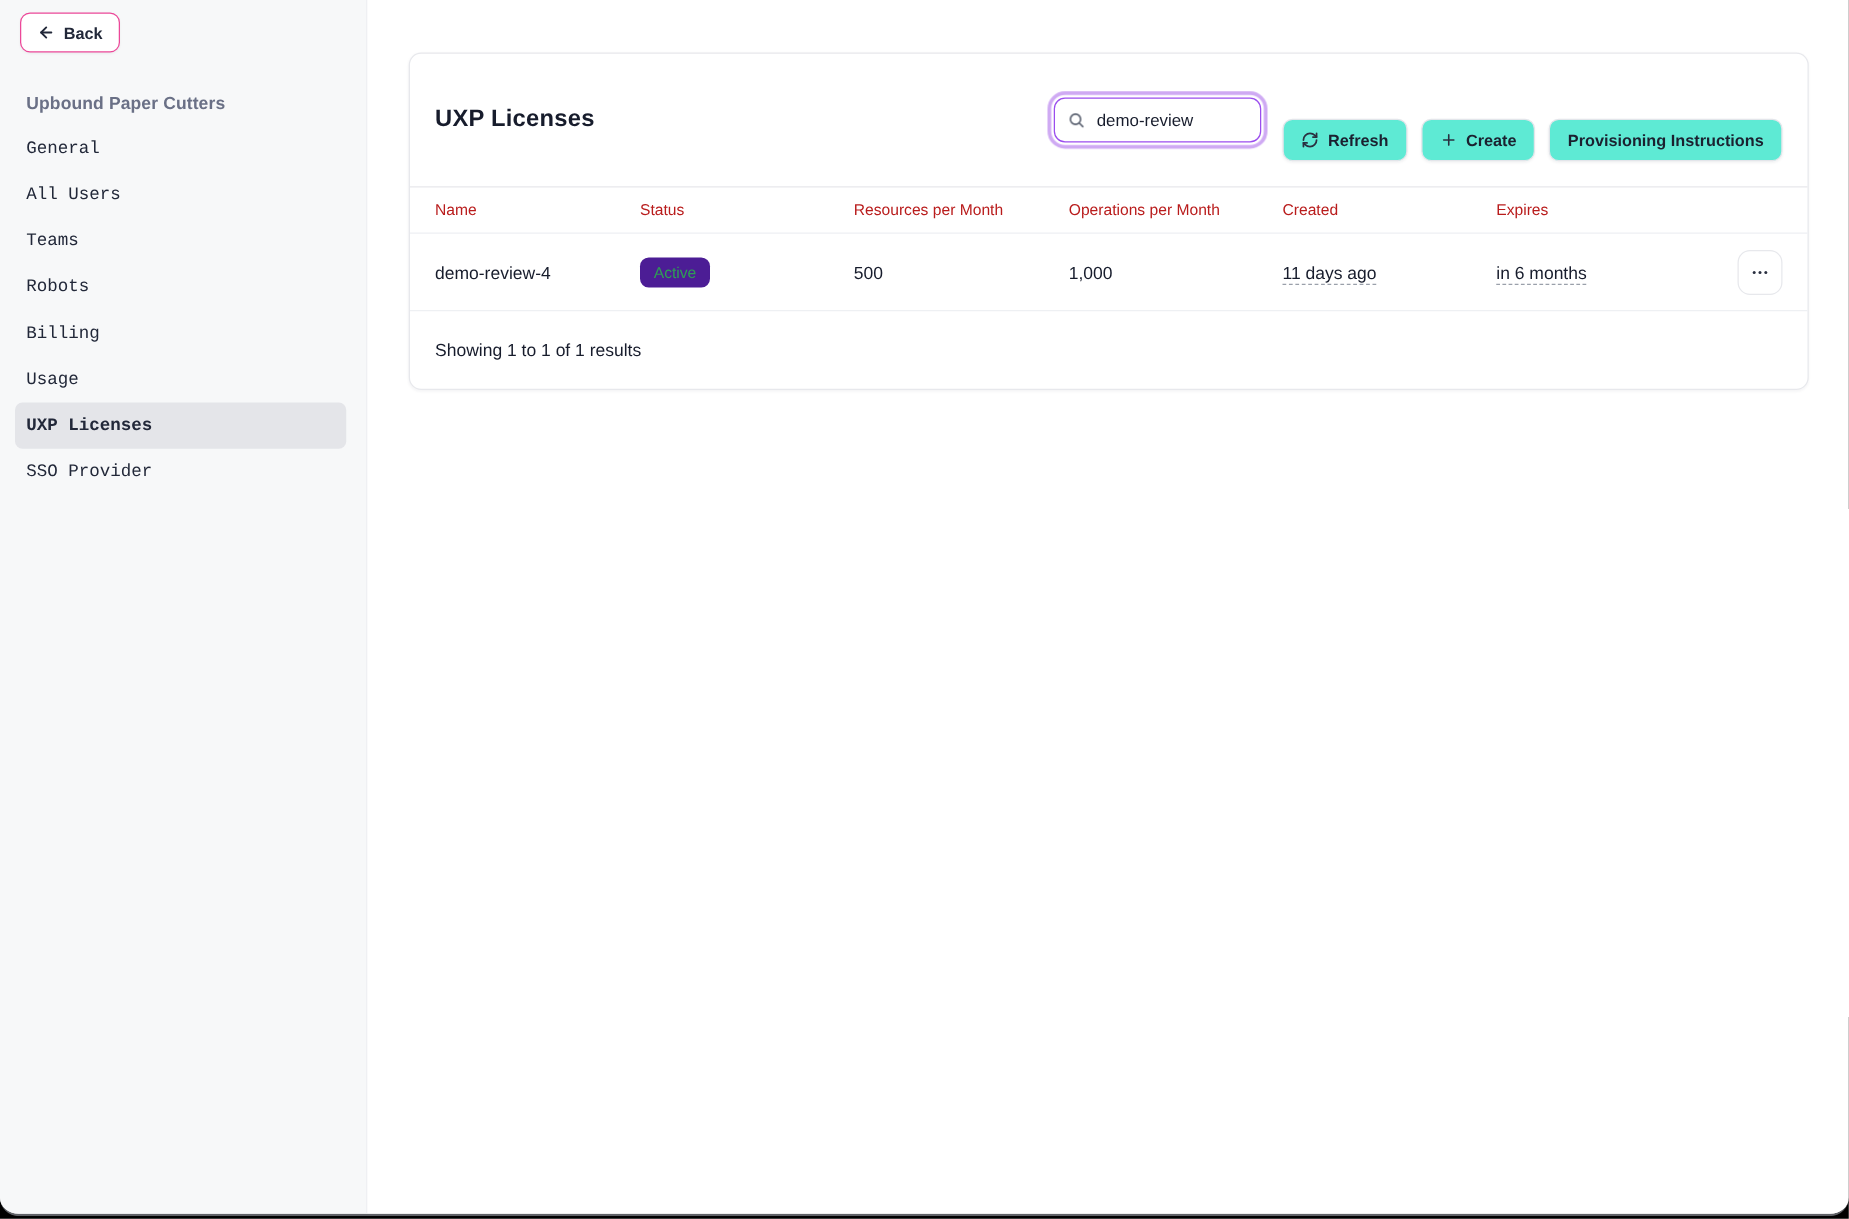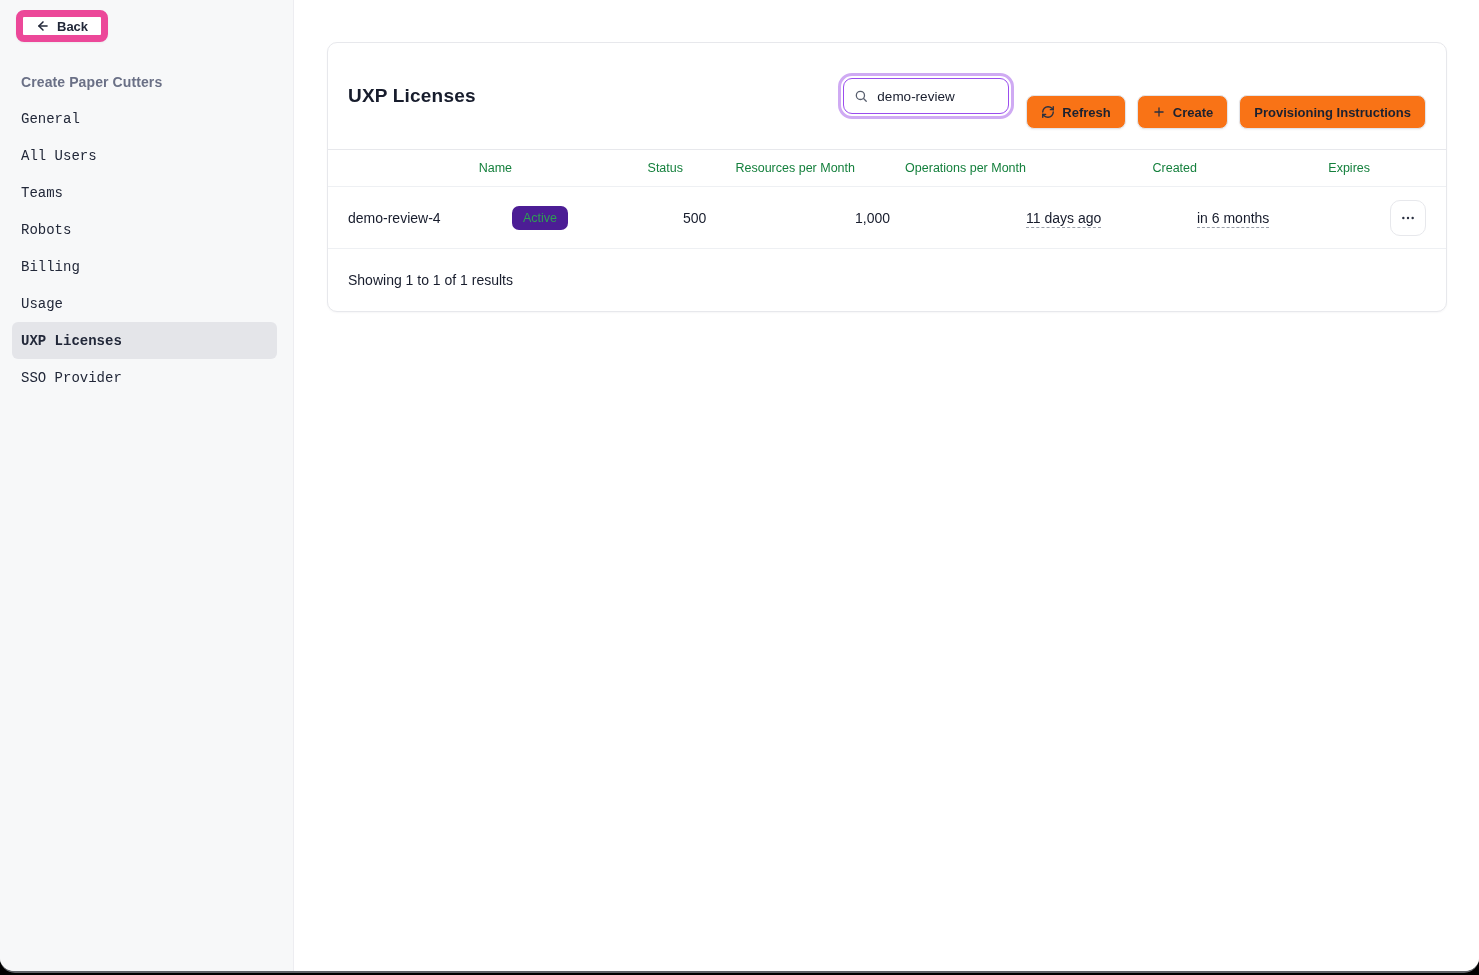--- a/index.html
+++ b/index.html
@@ -29,21 +29,21 @@
     padding-top: 10px;
   }
   .back-btn {
     display: inline-flex;
     align-items: center;
     gap: 7px;
     margin-left: 16px;
     height: 32px;
     padding: 0 13px;
     background: #fff;
-    border: 7px solid #ec4899;
+    border: 1px solid #ec4899;
     border-radius: 8px;
     box-shadow: 0 1px 2px rgba(16,24,40,.05);
     font-size: 13px;
     font-weight: 700;
     color: #222839;
     cursor: pointer;
   }
   .back-btn svg { display: block; }
   .nav {
     margin: 21px 16px 0 12px;
@@ -128,21 +128,21 @@
     transform: translateY(-50%);
     color: #585f6e;
     display: flex;
   }
   .btn {
     display: inline-flex;
     align-items: center;
     gap: 7px;
     height: 34px;
     padding: 0 14px;
-    background: #f97316;
+    background: #5eead4;
     border: 1px solid #e3e5ea;
     border-radius: 8px;
     box-shadow: 0 1px 2px rgba(16,24,40,.05);
     font-family: inherit;
     font-size: 13px;
     font-weight: 700;
     color: #1b2130;
     cursor: pointer;
     white-space: nowrap;
     margin-top: 32px;
@@ -154,23 +154,22 @@
     grid-template-columns: 164px 171px 172px 171px 171px 1fr 56px;
     align-items: center;
     padding: 0 20px;
   }
   .t-head {
     height: 37px;
     border-bottom: 1px solid #eef0f3;
   }
   .t-head .th {
     font-size: 12.5px;
-    color: #15803d;
+    color: #b91c1c;
     font-weight: 400;
-    text-align: right;
   }
   .t-row {
     height: 62px;
     border-bottom: 1px solid #eef0f3;
   }
   .t-row .td { font-size: 14px; color: #171c2c; }
   .badge {
     display: inline-block;
     padding: 5px 11px;
     background: #4c1d95;
@@ -219,21 +218,21 @@
       <span style="display:flex;">
         <svg width="14" height="14" viewBox="0 0 24 24" fill="none" stroke="currentColor" stroke-width="2.6" stroke-linecap="round" stroke-linejoin="round">
           <path d="M19 12H5"></path>
             <path d="M12 19l-7-7 7-7"></path>
         </svg>
       </span>
       <span>Back</span>
     </button>
 
     <nav class="nav">
-      <div class="nav-org">Create Paper Cutters</div>
+      <div class="nav-org">Upbound Paper Cutters</div>
       <div class="nav-item">General</div>
       <div class="nav-item">All Users</div>
       <div class="nav-item">Teams</div>
       <div class="nav-item">Robots</div>
       <div class="nav-item">Billing</div>
       <div class="nav-item">Usage</div>
       <div class="nav-item selected">UXP Licenses</div>
       <div class="nav-item">SSO Provider</div>
     </nav>
   </aside>

